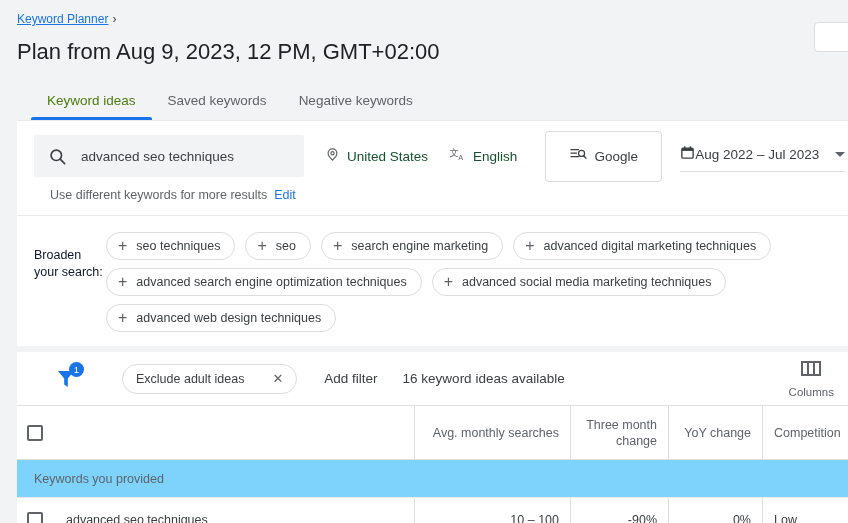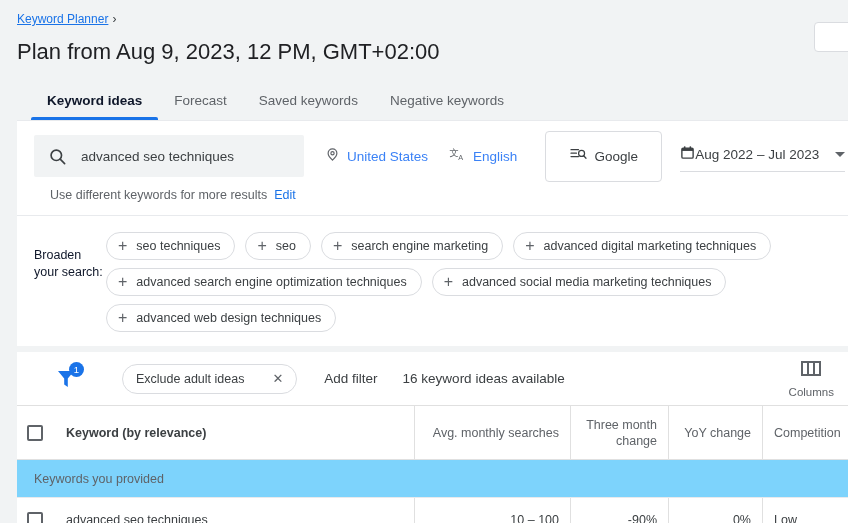--- a/index.html
+++ b/index.html
@@ -69,21 +69,21 @@
     gap: 0px;
   }
   .tab {
     font-size: 13.5px;
     color: #5f6368;
     padding: 0 16px 11px 16px;
     cursor: pointer;
     position: relative;
     line-height: 16px;
   }
-  .tab.active { color: #0f172a; font-weight: 700; }
+  .tab.active { color: #4d7c0f; font-weight: 400; }
   .tab.active::after {
     content: "";
     position: absolute;
     left: 0; right: 0; bottom: 0;
     height: 3px;
     background: #1a73e8;
     border-radius: 2px 2px 0 0;
   }
 
   
@@ -115,21 +115,21 @@
   .search-value {
     font-size: 13.5px;
     color: #3c4043;
   }
   .chip-opt {
     display: flex;
     align-items: center;
     gap: 7px;
     margin-left: 21px;
     font-size: 13.5px;
-    color: #3b82f6;
+    color: #14532d;
     cursor: pointer;
   }
   .network-box {
     margin-left: 28px;
     width: 117px;
     height: 51px;
     border: 1px solid #dadce0;
     border-radius: 4px;
     display: flex;
     align-items: center;
@@ -335,21 +335,20 @@
   <div class="breadcrumb">
     <span class="breadcrumb-link">Keyword Planner</span>
     <span class="breadcrumb-chevron">›</span>
   </div>
   <div class="page-title">Plan from Aug 9, 2023, 12 PM, GMT+02:00</div>
   <div class="corner-button"></div>
 </div>
 
 <div class="tabs">
   <div class="tab active">Keyword ideas</div>
-  <div class="tab">Forecast</div>
   <div class="tab">Saved keywords</div>
   <div class="tab">Negative keywords</div>
 </div>
 
 <div class="card">
   <div class="search-row">
 
     <div class="search-box">
       <span class="search-icon">
         <svg width="19" height="19" viewBox="0 0 24 24" fill="none" stroke="#3c4043" stroke-width="2.1">
@@ -477,21 +476,20 @@
       </span>
       <span class="columns-label">Columns</span>
     </div>
   </div>
 
   <div class="table">
 
     <div class="thead">
       <div class="th col-kw">
         <span class="checkbox"></span>
-        <span class="th-kw-label">Keyword (by relevance)</span>
       </div>
       <div class="th col-n c1">
         <span class="th-label">Avg. monthly searches</span>
       </div>
       <div class="th col-n c2">
         <span class="th-label">Three month change</span>
       </div>
       <div class="th col-n c3">
         <span class="th-label">YoY change</span>
       </div>

